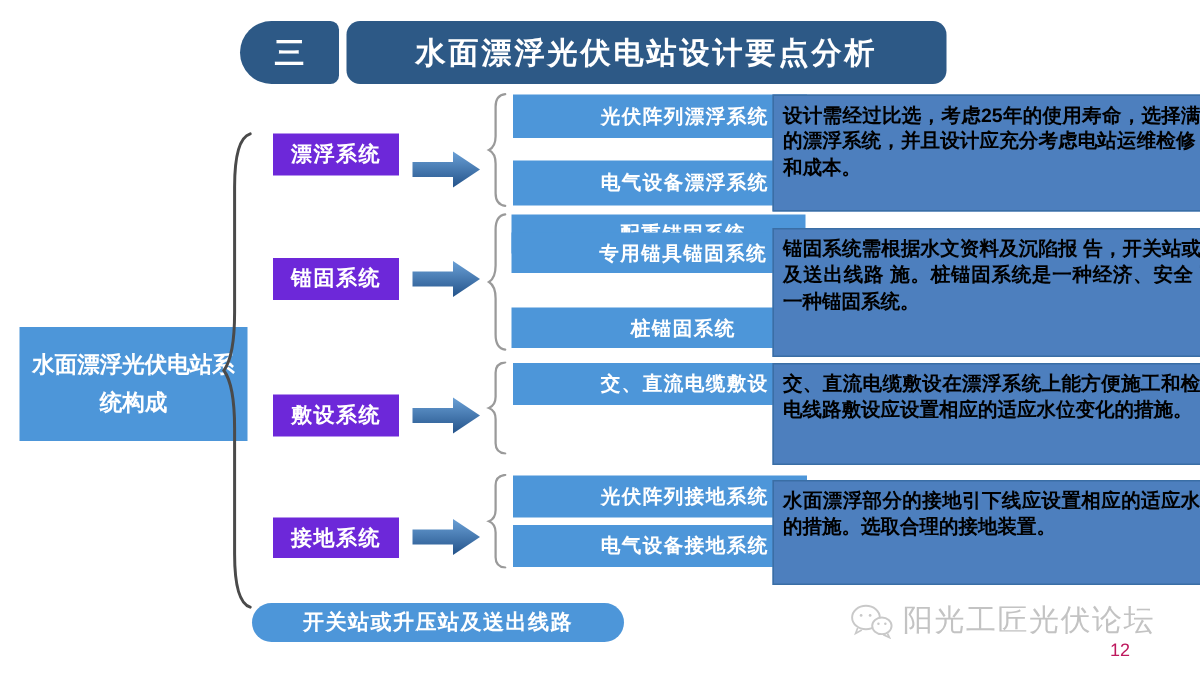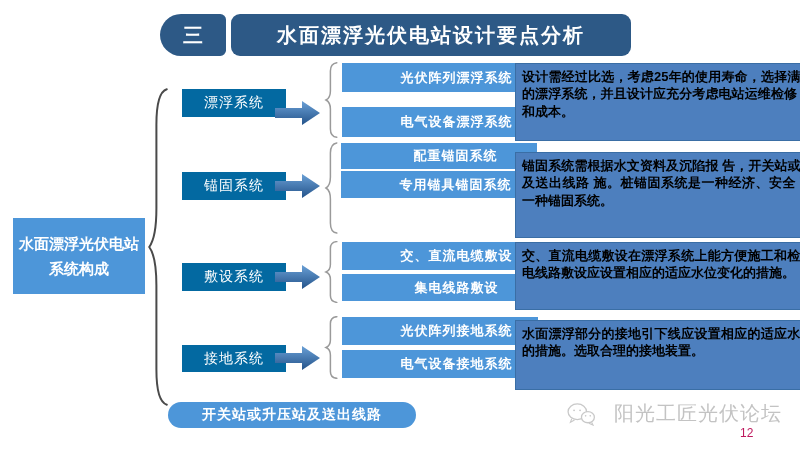--- a/index.html
+++ b/index.html
@@ -15,29 +15,29 @@
     display:flex;align-items:center;justify-content:center;
   }
   .titlebar{
     position:absolute;left:231px;top:14px;width:400px;height:42px;
     background:#2d5986;border-radius:9px;
     color:#fff;font-size:20px;font-weight:bold;letter-spacing:2px;
     display:flex;align-items:center;justify-content:center;white-space:nowrap;
   }
   
   .root-box{
-    position:absolute;left:13px;top:218px;width:132px;height:76px;
+    position:absolute;left:13px;top:218px;width:152px;height:76px;
     background:#4d96d9;color:#fff;font-size:15px;font-weight:bold;line-height:1.7;
     display:flex;align-items:center;justify-content:center;text-align:center;
     padding:0 6px;box-sizing:border-box;
   }
   
   .branch-box{
-    position:absolute;left:182px;width:104px;height:28px;
-    background:#0369a1;color:#fff;font-size:14px;font-weight:normal;letter-spacing:1px;
+    position:absolute;left:182px;width:84px;height:28px;
+    background:#6d28d9;color:#fff;font-size:14px;font-weight:bold;letter-spacing:1px;
     display:flex;align-items:center;justify-content:center;white-space:nowrap;
   }
   .item-box{
     position:absolute;left:342px;width:163px;height:28px;
     background:#4d96d9;color:#fff;font-size:13px;font-weight:bold;letter-spacing:1px;
     display:flex;align-items:center;justify-content:center;white-space:nowrap;padding-left:33px;
   }
   .note-box{
     position:absolute;left:515px;width:332px;
     background:#4d7fbe;border:1px solid #3a6ea5;box-sizing:border-box;
@@ -50,21 +50,21 @@
     display:flex;align-items:center;justify-content:center;white-space:nowrap;border-radius:13px;
   }
   
   .brace{position:absolute;}
   .brace path{fill:none;vector-effect:non-scaling-stroke;stroke-linecap:round;}
   .big-brace path{stroke:#4a4a4a;stroke-width:2;}
   .small-brace path{stroke:#9a9a9a;stroke-width:1.5;}
   .arrow{position:absolute;width:48px;height:26px;}
   
   .watermark{
-    position:absolute;left:566px;top:400px;display:flex;align-items:center;gap:18px;
+    position:absolute;left:566px;top:400px;display:flex;align-items:center;gap:6px;
     color:#c3c3c3;font-size:20px;letter-spacing:1px;white-space:nowrap;
   }
   .page-num{
     position:absolute;left:740px;top:426px;color:#be185d;font-size:12px;
   }
 </style>
 </head>
 <body>
 
 <div class="slide">
@@ -99,32 +99,32 @@
   <div class="note-box" style="top:63px;height:78px">设计需经过比选，考虑25年的使用寿命，选择满足要求的漂浮系统，并且设计应充分考虑电站运维检修 的便利和成本。</div>
 
   <div class="branch-box" style="top:172px">锚固系统</div>
   <svg class="arrow" style="left:274px;top:173px" viewBox="0 0 46 26">
     <polygon points="0,8 27,8 27,1 45,13 27,25 27,18 0,18" fill="url(#arrowGrad)"></polygon>
   </svg>
   <svg class="brace small-brace" style="left:324px;top:142px;width:16px;height:92px" viewBox="0 0 20 100" preserveAspectRatio="none">
     <path d="M16 1 Q8 2 8 12 L8 38 Q8 47 2.5 50 Q8 53 8 62 L8 88 Q8 98 16 99"></path>
   </svg>
   <div class="item-box" style="top:143px;height:26px;left:341px">配重锚固系统</div>
-  <div class="item-box" style="top:171px;height:27px;left:341px">专用锚具锚固系统</div>
+  <div class="item-box" style="top:155px;height:27px;left:341px">专用锚具锚固系统</div>
+  <div class="item-box" style="top:205px;height:27px;left:341px">桩锚固系统</div>
   <div class="note-box" style="top:152px;height:86px">锚固系统需根据水文资料及沉陷报 告，开关站或升压站及送出线路 施。桩锚固系统是一种经济、安全 可靠的一种锚固系统。</div>
 
   <div class="branch-box" style="top:263px">敷设系统</div>
   <svg class="arrow" style="left:274px;top:264px" viewBox="0 0 46 26">
     <polygon points="0,8 27,8 27,1 45,13 27,25 27,18 0,18" fill="url(#arrowGrad)"></polygon>
   </svg>
   <svg class="brace small-brace" style="left:324px;top:241px;width:16px;height:62px" viewBox="0 0 20 100" preserveAspectRatio="none">
     <path d="M16 1 Q8 2 8 12 L8 38 Q8 47 2.5 50 Q8 53 8 62 L8 88 Q8 98 16 99"></path>
   </svg>
   <div class="item-box" style="top:242px;height:28px">交、直流电缆敷设</div>
-  <div class="item-box" style="top:274px;height:27px">集电线路敷设</div>
   <div class="note-box" style="top:242px;height:68px">交、直流电缆敷设在漂浮系统上能方便施工和检修；集电线路敷设应设置相应的适应水位变化的措施。</div>
 
   <div class="branch-box" style="top:345px;height:27px">接地系统</div>
   <svg class="arrow" style="left:274px;top:345px" viewBox="0 0 46 26">
     <polygon points="0,8 27,8 27,1 45,13 27,25 27,18 0,18" fill="url(#arrowGrad)"></polygon>
   </svg>
   <svg class="brace small-brace" style="left:324px;top:316px;width:16px;height:63px" viewBox="0 0 20 100" preserveAspectRatio="none">
     <path d="M16 1 Q8 2 8 12 L8 38 Q8 47 2.5 50 Q8 53 8 62 L8 88 Q8 98 16 99"></path>
   </svg>
   <div class="item-box" style="top:317px;height:28px">光伏阵列接地系统</div>

